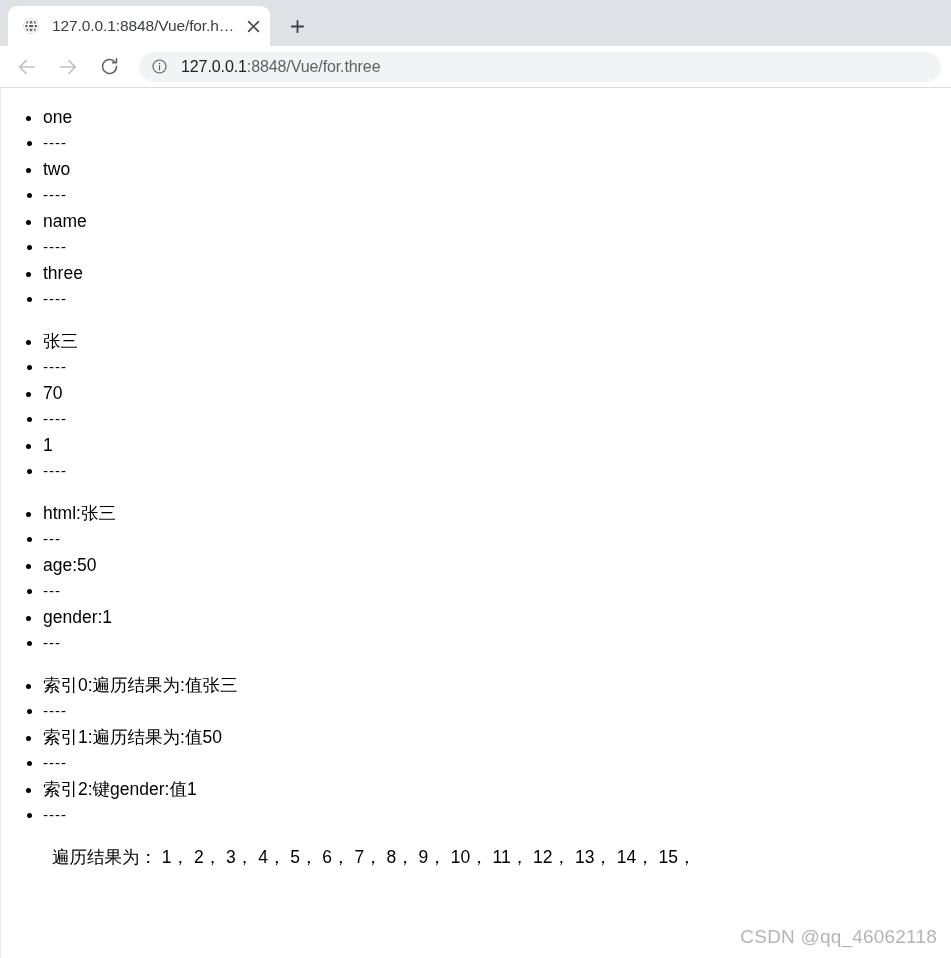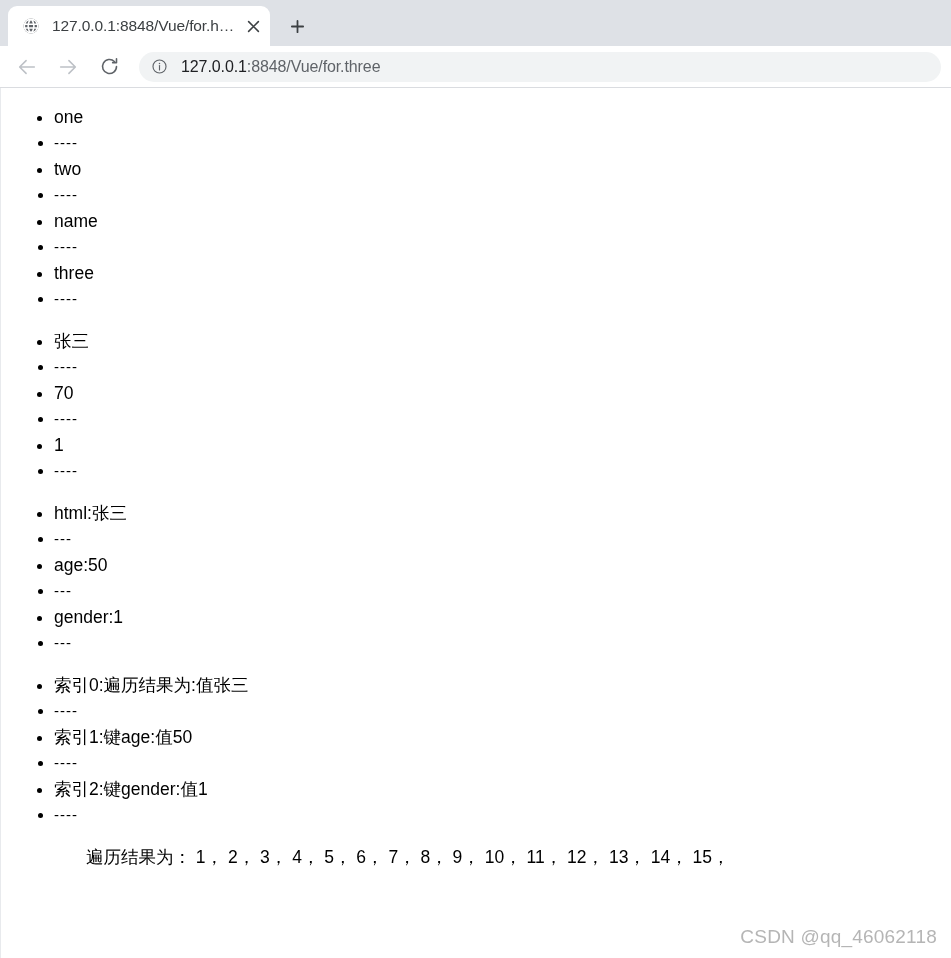--- a/index.html
+++ b/index.html
@@ -142,38 +142,38 @@
   
   .viewport {
     flex: 1 1 auto;
     background: #ffffff;
     overflow: hidden;
     position: relative;
     border-left: 1px solid #e8eaed;
   }
 
   ul.page-list {
-    margin: 16px 13px;
+    margin: 16px 2px;
     padding-left: 40px;
     list-style-type: disc;
   }
   ul.page-list li {
     font-size: 17.5px;
     line-height: 26px;
     color: #000000;
     font-family: "Liberation Sans", sans-serif;
   }
   ul.page-list li.sep {
     font-size: 15px;
     letter-spacing: 1px;
   }
 
   p.result-line {
     margin: 0 0;
-    padding-left: 85px;
+    padding-left: 51px;
     font-size: 17.5px;
     line-height: 26px;
     color: #000000;
   }
 
   .watermark {
     position: absolute;
     right: 14px;
     bottom: 10px;
     font-size: 19px;
@@ -266,21 +266,21 @@
       <li class="sep">---</li>
       <li>age:50</li>
       <li class="sep">---</li>
       <li>gender:1</li>
       <li class="sep">---</li>
     </ul>
 
     <ul class="page-list">
       <li>索引0:遍历结果为:值张三</li>
       <li class="sep">----</li>
-      <li>索引1:键age:值50</li>
+      <li>索引1:遍历结果为:值50</li>
       <li class="sep">----</li>
       <li>索引2:键gender:值1</li>
       <li class="sep">----</li>
     </ul>
 
     <p class="result-line">遍历结果为： 1， 2， 3， 4， 5， 6， 7， 8， 9， 10， 11， 12， 13， 14， 15，</p>
 
     <div class="watermark">CSDN @qq_46062118</div>
   </div>
 </div>

